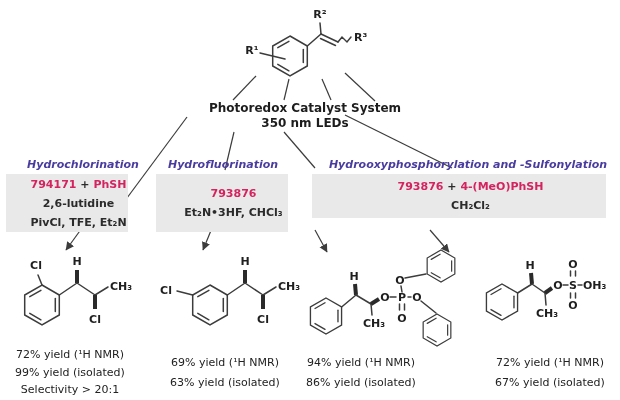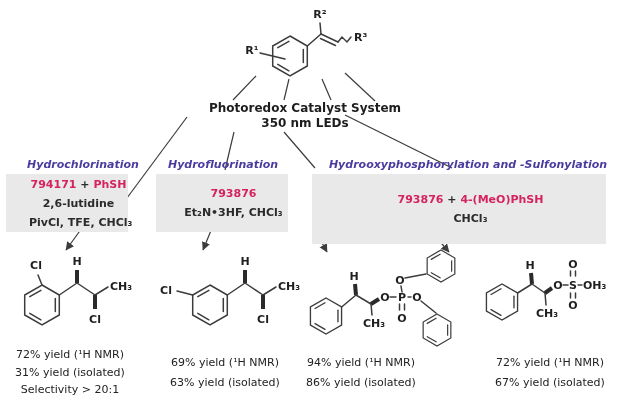--- a/index.html
+++ b/index.html
@@ -79,35 +79,35 @@
   <div class="abs center branch-title" style="left:152px;top:158px;width:142px;">Hydrofluorination</div>
   <div class="abs center branch-title" style="left:320px;top:158px;width:296px;">Hydrooxyphosphorylation and -Sulfonylation</div>
 
   <div class="abs cond-box" style="left:6px;top:174px;width:122px;height:58px;">
     <div class="cond-line">
       <span class="hl">794171</span>
       <span class="ink">+</span>
       <span class="hl">PhSH</span>
     </div>
     <div class="cond-line ink">2,6-lutidine</div>
-    <div class="cond-line ink">PivCl, TFE, CHCl₃</div>
+    <div class="cond-line ink">PivCl, TFE, Et₂N</div>
   </div>
 
   <div class="abs cond-box" style="left:156px;top:174px;width:132px;height:58px;">
     <div class="cond-line hl">793876</div>
     <div class="cond-line ink">Et₂N•3HF, CHCl₃</div>
   </div>
 
-  <div class="abs cond-box" style="left:312px;top:174px;width:294px;height:70px;">
+  <div class="abs cond-box" style="left:312px;top:174px;width:294px;height:44px;">
     <div class="cond-line">
       <span class="hl">793876</span>
       <span class="ink">+</span>
       <span class="hl">4-(MeO)PhSH</span>
     </div>
-    <div class="cond-line ink">CHCl₃</div>
+    <div class="cond-line ink">CH₂Cl₂</div>
   </div>
 
   <svg class="abs" style="left:4px;top:250px;" width="140" height="100">
     <use href="#benzR" class="bond" transform="translate(38,55)"></use>
     <line class="bond" x1="38" y1="35" x2="34" y2="25"></line>
     <line class="bond" x1="55.3" y1="45" x2="73" y2="33"></line>
     <line class="wedge" x1="73" y1="33" x2="73" y2="20"></line>
     <line class="bond" x1="73" y1="33" x2="91" y2="45"></line>
     <line class="bond" x1="91" y1="45" x2="104" y2="37"></line>
     <line class="wedge" x1="91" y1="45" x2="91" y2="59"></line>
@@ -173,21 +173,21 @@
     <text x="79" y="69" text-anchor="middle">CH₃</text>
     <text x="90" y="41" text-anchor="middle">O</text>
     <text x="105" y="41" text-anchor="middle">S</text>
     <text x="105" y="20" text-anchor="middle">O</text>
     <text x="105" y="61" text-anchor="middle">O</text>
     <text x="115" y="41" text-anchor="start">OH₃</text>
   </svg>
 
   <div class="abs center yields y17" style="left:2px;top:346px;width:136px;">
     <div>72% yield (¹H NMR)</div>
-    <div>31% yield (isolated)</div>
+    <div>99% yield (isolated)</div>
     <div>Selectivity &gt; 20:1</div>
   </div>
   <div class="abs center yields y20" style="left:150px;top:353px;width:150px;">
     <div>69% yield (¹H NMR)</div>
     <div>63% yield (isolated)</div>
   </div>
   <div class="abs center yields y20" style="left:286px;top:353px;width:150px;">
     <div>94% yield (¹H NMR)</div>
     <div>86% yield (isolated)</div>
   </div>

